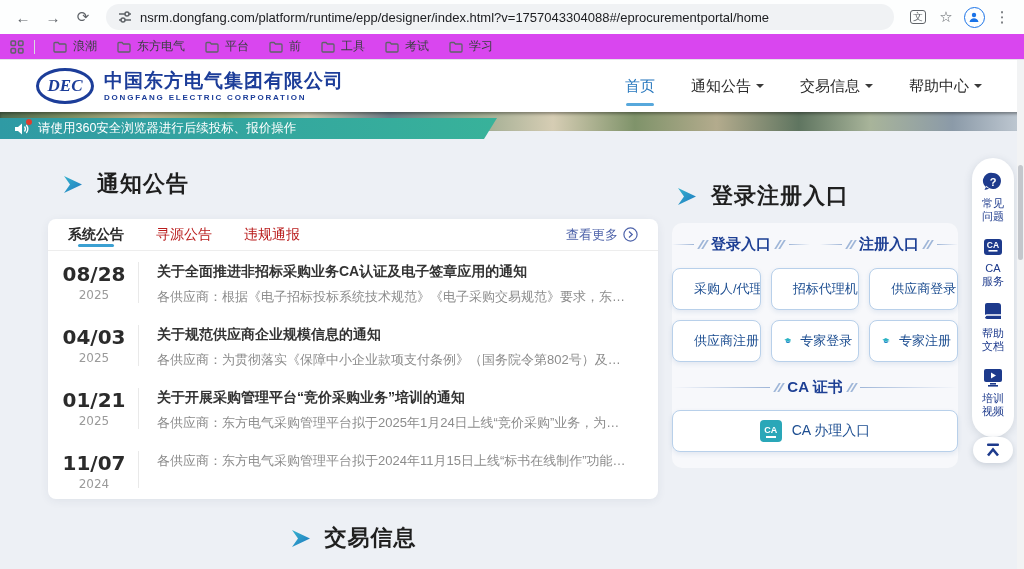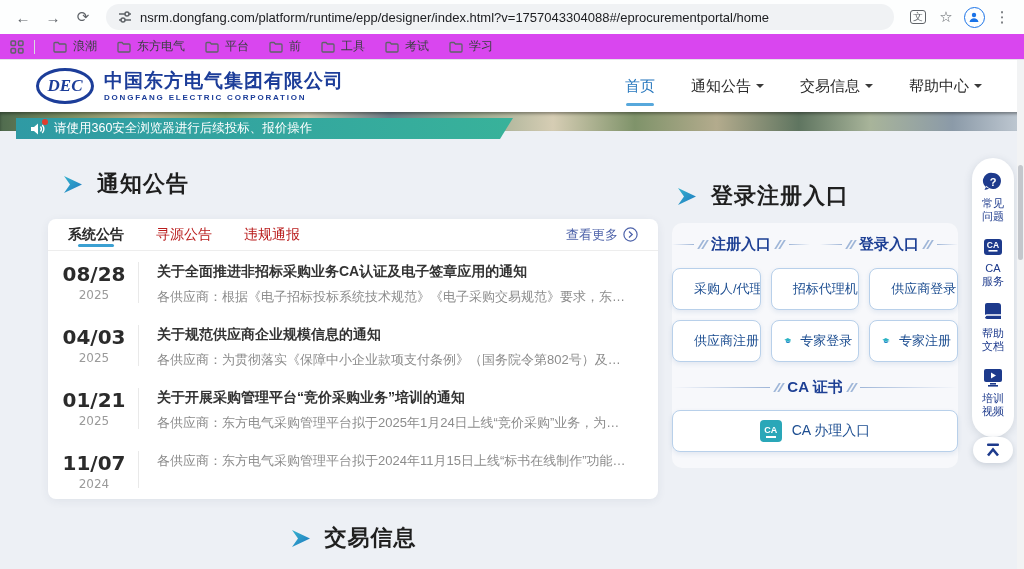--- a/index.html
+++ b/index.html
@@ -37,21 +37,21 @@
   .nav-item { position:relative; display:flex; align-items:center; font-size:15px; color:#2b2b2b; cursor:pointer; height:52px; }
   .nav-item.active { color:#2878be; }
   .nav-item.active .nav-underline { position:absolute; bottom:6px; left:50%; transform:translateX(-50%);
                                     width:28px; height:3px; background:#57a8dc; border-radius:2px; }
   .caret { width:0; height:0; border:4px solid transparent; border-top-color:#3a3a3a; margin:4px 0 0 5px; }
 
   .photo-strip { height:19px; width:100%;
     background:linear-gradient(90deg,#4f6b4e 0%,#7d8f62 7%,#b8b08a 14%,#8aa06b 22%,#c9c3a8 30%,#6b7b86 38%,#9aa98e 46%,#d6cdb4 54%,#7f936a 62%,#b3ab8d 70%,#5f7560 78%,#a8b49a 85%,#8b9aa8 93%,#c2cbd4 100%);
     box-shadow:inset 0 2px 3px rgba(0,0,0,.35); }
 
-  .ticker { position:absolute; left:16px; top:58px; width:497px; height:21px;
+  .ticker { position:absolute; left:0; top:58px; width:497px; height:21px;
             background:linear-gradient(90deg,#2f9aa4,#38b29a);
             clip-path:polygon(0 0,100% 0,calc(100% - 13px) 100%,0 100%);
             display:flex; align-items:center; gap:9px; padding-left:14px; z-index:5; }
   .ticker-text { color:#ffffff; font-size:12.5px; white-space:nowrap; }
   .speaker-wrap { position:relative; width:15px; height:14px; }
   .red-dot { position:absolute; top:-3px; right:-3px; width:6px; height:6px; background:#e23c2e; border-radius:50%; }
 
   
   .cols { display:flex; padding:0 66px 0 48px; }
   .left-col { width:610px; }
@@ -344,34 +344,34 @@
       </div>
 
       <div class="login-panel">
         <div class="heads-row">
           <div class="group-head">
             <i class="hline"></i>
             <span class="slashes">
                 <i></i>
                 <i></i>
               </span>
-            <span>注册入口</span>
+            <span>登录入口</span>
             <span class="slashes">
                 <i></i>
                 <i></i>
               </span>
             <i class="hline rev"></i>
           </div>
           <div class="group-head">
             <i class="hline"></i>
             <span class="slashes">
                 <i></i>
                 <i></i>
               </span>
-            <span>登录入口</span>
+            <span>注册入口</span>
             <span class="slashes">
                 <i></i>
                 <i></i>
               </span>
             <i class="hline rev"></i>
           </div>
         </div>
 
         <div class="btn-grid">
           <div class="entry-btn">

